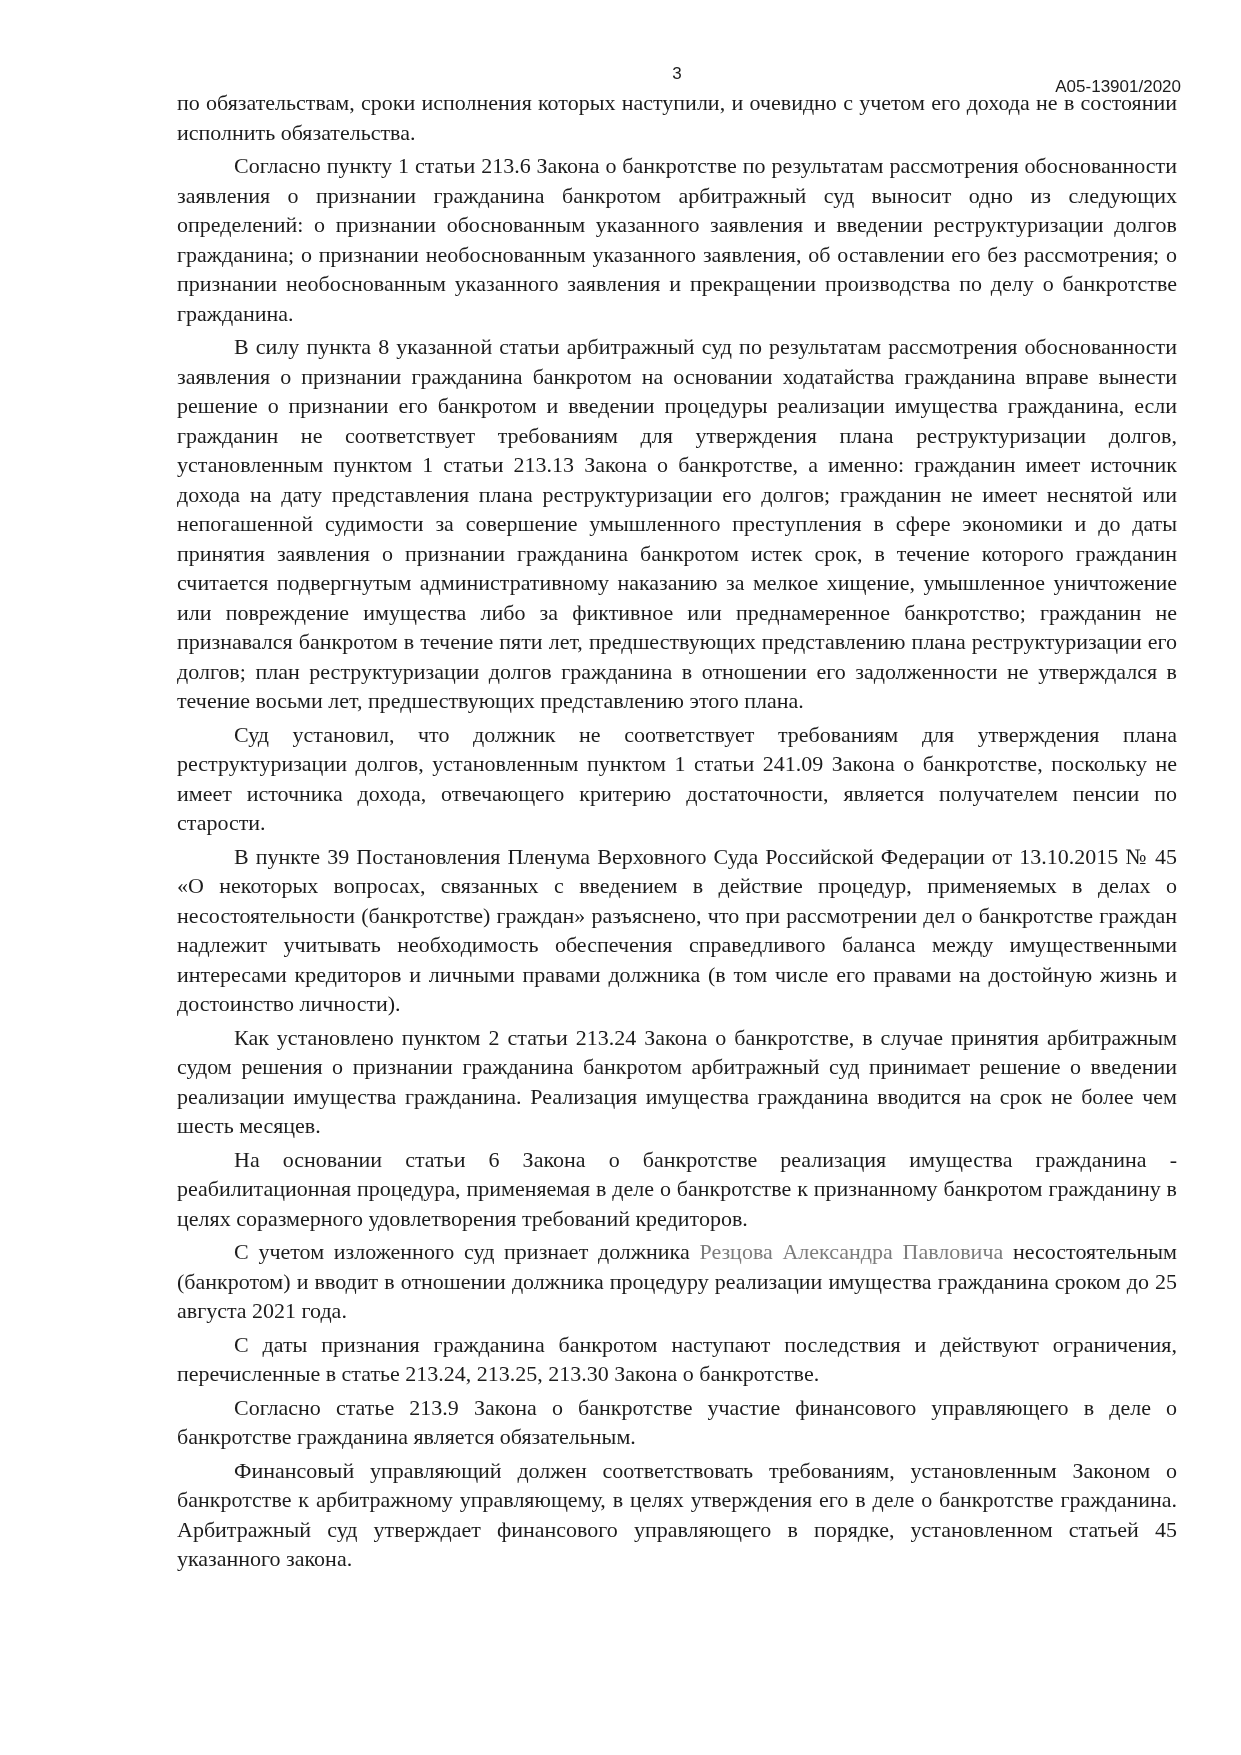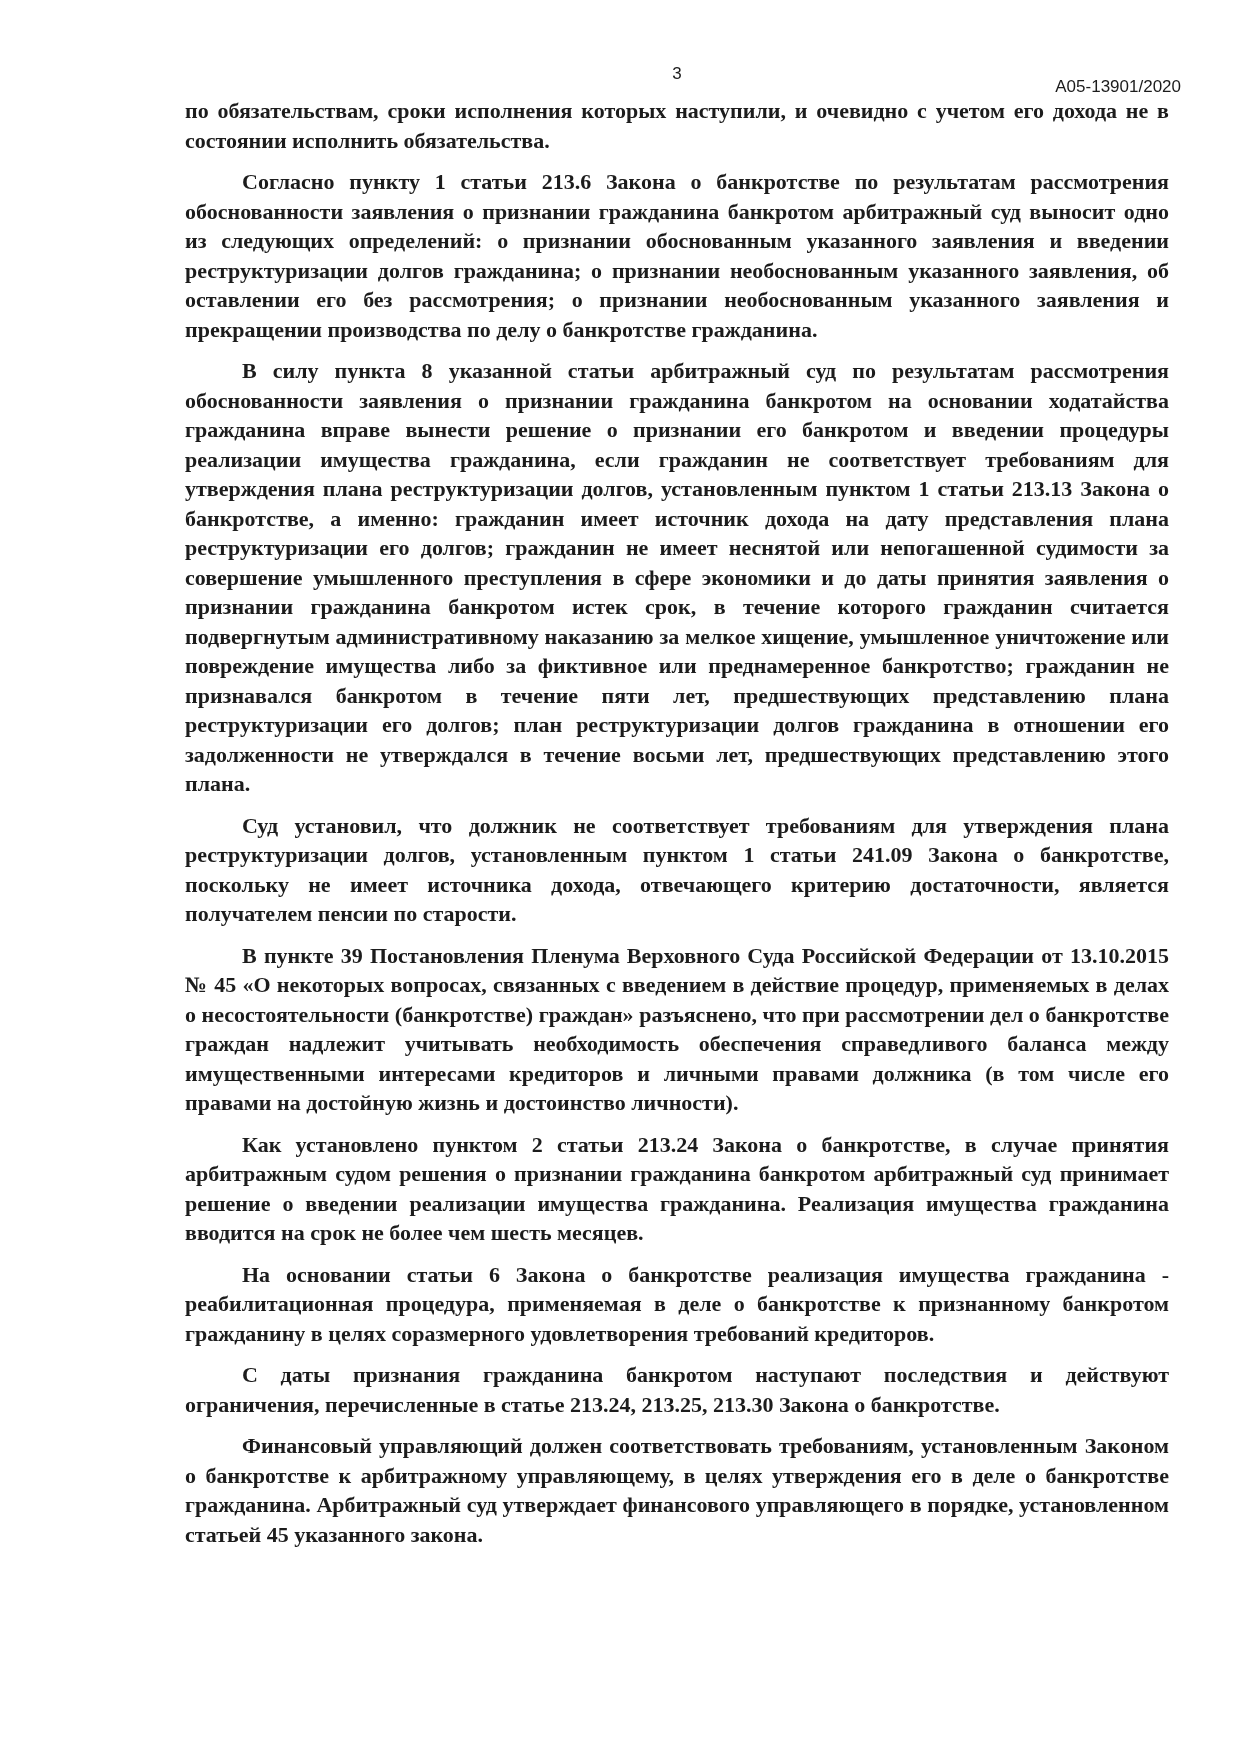--- a/index.html
+++ b/index.html
@@ -42,24 +42,23 @@
     top: 84px;
     left: 173px;
     width: 1008px;
     font-family: "Liberation Serif", serif;
     font-size: 22px;
     line-height: 29.5px;
     color: #1c1c1c;
     text-align: justify;
   }
   .para {
-    margin: 12px;
+    margin: 4px;
     padding: 0;
     text-indent: 57px;
-    font-weight: bold;
   }
   .para.no-indent {
     text-indent: 0;
   }
   .debtor-name {
     color: #7d7d7d;
   }
 </style>
 </head>
 <body>
@@ -72,17 +71,19 @@
   </div>
 
   <div class="content">
     <p class="para no-indent">по обязательствам, сроки исполнения которых наступили, и очевидно с учетом его дохода не в состоянии исполнить обязательства.</p>
     <p class="para">Согласно пункту 1 статьи 213.6 Закона о банкротстве по результатам рассмотрения обоснованности заявления о признании гражданина банкротом арбитражный суд выносит одно из следующих определений: о признании обоснованным указанного заявления и введении реструктуризации долгов гражданина; о признании необоснованным указанного заявления, об оставлении его без рассмотрения; о признании необоснованным указанного заявления и прекращении производства по делу о банкротстве гражданина.</p>
     <p class="para">В силу пункта 8 указанной статьи арбитражный суд по результатам рассмотрения обоснованности заявления о признании гражданина банкротом на основании ходатайства гражданина вправе вынести решение о признании его банкротом и введении процедуры реализации имущества гражданина, если гражданин не соответствует требованиям для утверждения плана реструктуризации долгов, установленным пунктом 1 статьи 213.13 Закона о банкротстве, а именно: гражданин имеет источник дохода на дату представления плана реструктуризации его долгов; гражданин не имеет неснятой или непогашенной судимости за совершение умышленного преступления в сфере экономики и до даты принятия заявления о признании гражданина банкротом истек срок, в течение которого гражданин считается подвергнутым административному наказанию за мелкое хищение, умышленное уничтожение или повреждение имущества либо за фиктивное или преднамеренное банкротство; гражданин не признавался банкротом в течение пяти лет, предшествующих представлению плана реструктуризации его долгов; план реструктуризации долгов гражданина в отношении его задолженности не утверждался в течение восьми лет, предшествующих представлению этого плана.</p>
     <p class="para">Суд установил, что должник не соответствует требованиям для утверждения плана реструктуризации долгов, установленным пунктом 1 статьи 241.09 Закона о банкротстве, поскольку не имеет источника дохода, отвечающего критерию достаточности, является получателем пенсии по старости.</p>
     <p class="para">В пункте 39 Постановления Пленума Верховного Суда Российской Федерации от 13.10.2015 № 45 «О некоторых вопросах, связанных с введением в действие процедур, применяемых в делах о несостоятельности (банкротстве) граждан» разъяснено, что при рассмотрении дел о банкротстве граждан надлежит учитывать необходимость обеспечения справедливого баланса между имущественными интересами кредиторов и личными правами должника (в том числе его правами на достойную жизнь и достоинство личности).</p>
     <p class="para">Как установлено пунктом 2 статьи 213.24 Закона о банкротстве, в случае принятия арбитражным судом решения о признании гражданина банкротом арбитражный суд принимает решение о введении реализации имущества гражданина. Реализация имущества гражданина вводится на срок не более чем шесть месяцев.</p>
     <p class="para">На основании статьи 6 Закона о банкротстве реализация имущества гражданина - реабилитационная процедура, применяемая в деле о банкротстве к признанному банкротом гражданину в целях соразмерного удовлетворения требований кредиторов.</p>
+    <p class="para"><span>С учетом изложенного суд признает должника </span><span class="debtor-name">Резцова Александра Павловича</span><span> несостоятельным (банкротом) и вводит в отношении должника процедуру реализации имущества гражданина сроком до 25 августа 2021 года.</span></p>
     <p class="para">С даты признания гражданина банкротом наступают последствия и действуют ограничения, перечисленные в статье 213.24, 213.25, 213.30 Закона о банкротстве.</p>
+    <p class="para">Согласно статье 213.9 Закона о банкротстве участие финансового управляющего в деле о банкротстве гражданина является обязательным.</p>
     <p class="para">Финансовый управляющий должен соответствовать требованиям, установленным Законом о банкротстве к арбитражному управляющему, в целях утверждения его в деле о банкротстве гражданина. Арбитражный суд утверждает финансового управляющего в порядке, установленном статьей 45 указанного закона.</p>
   </div>
 
 </div>
 
 </body></html>

